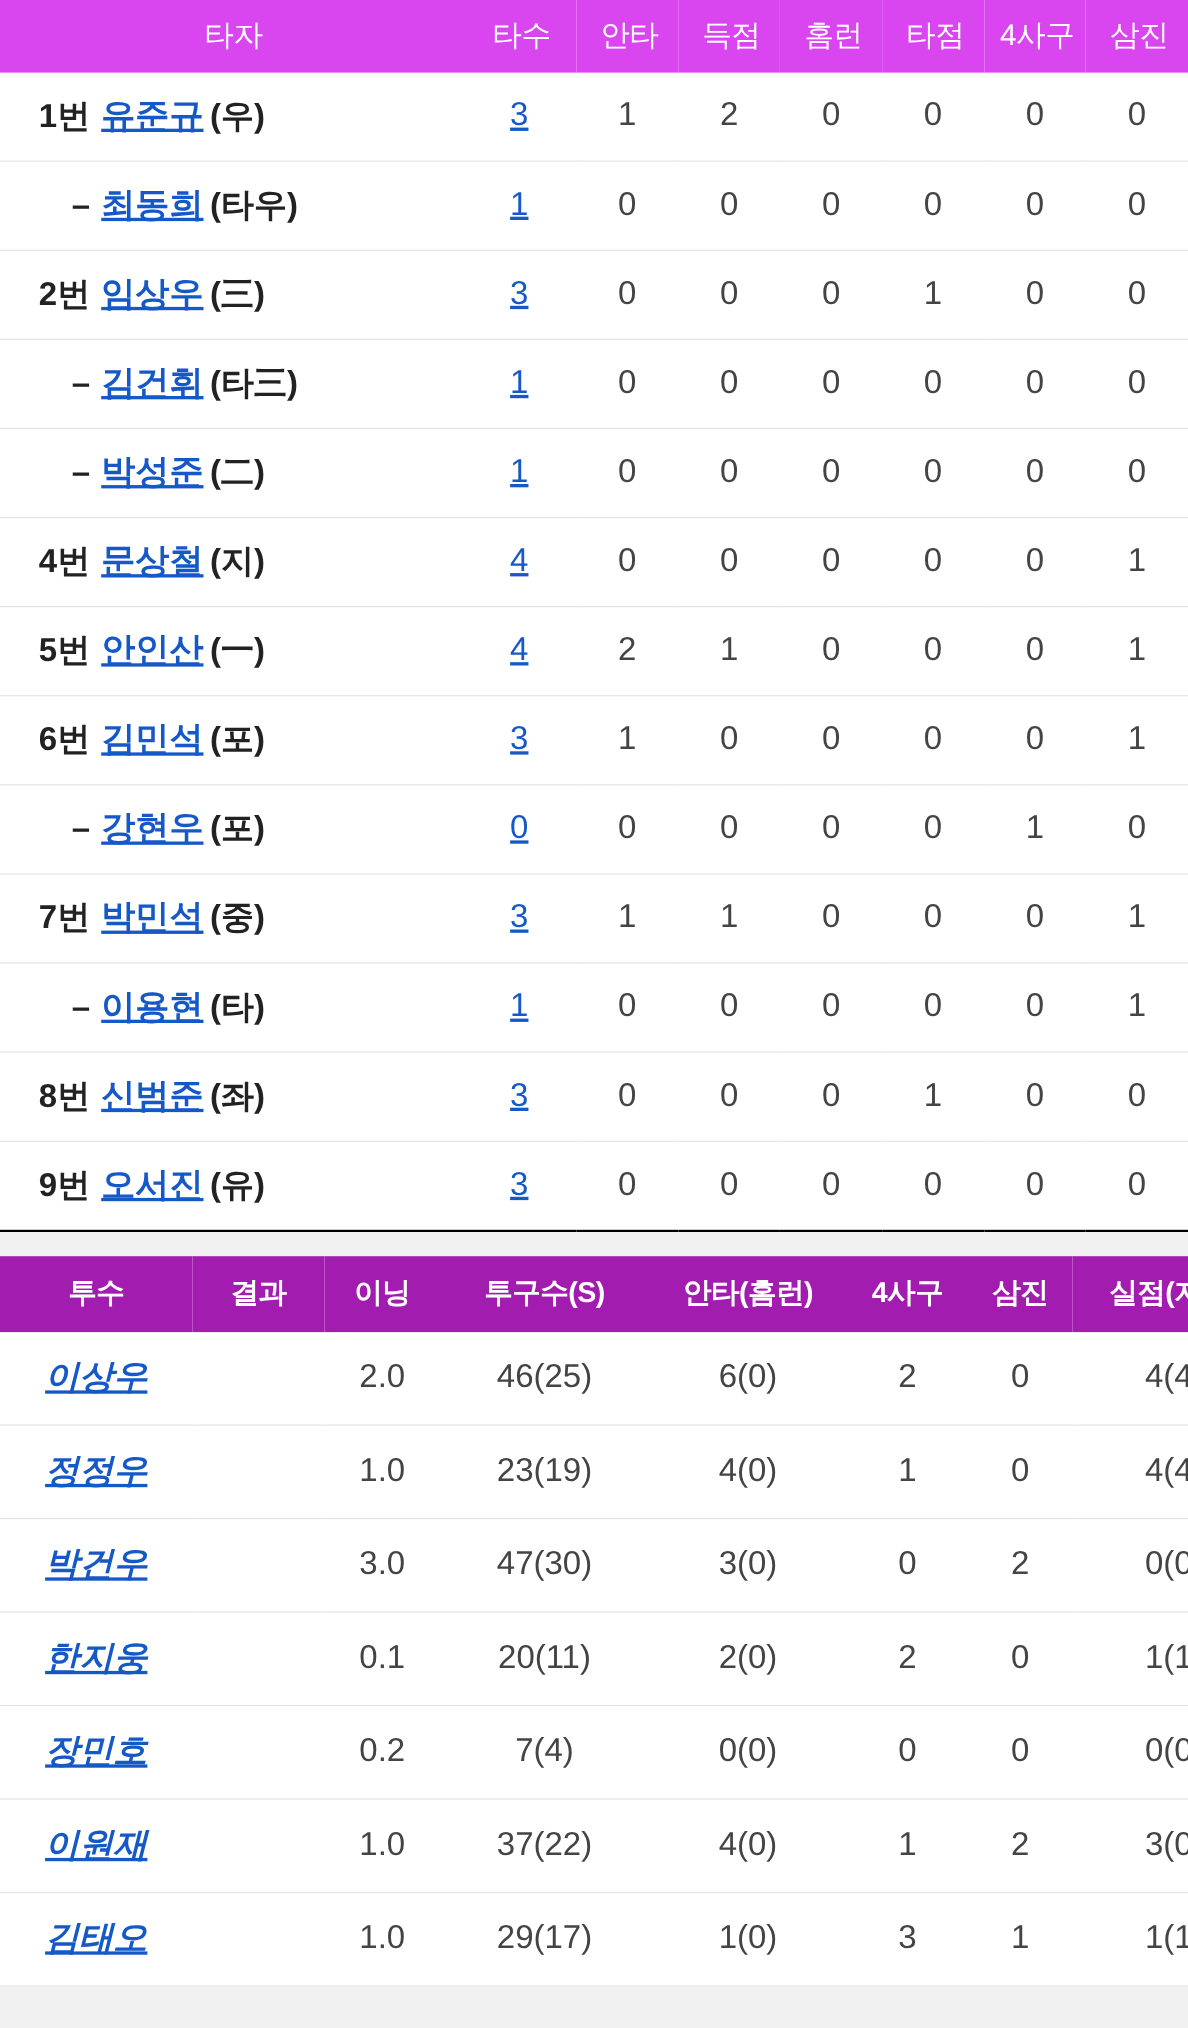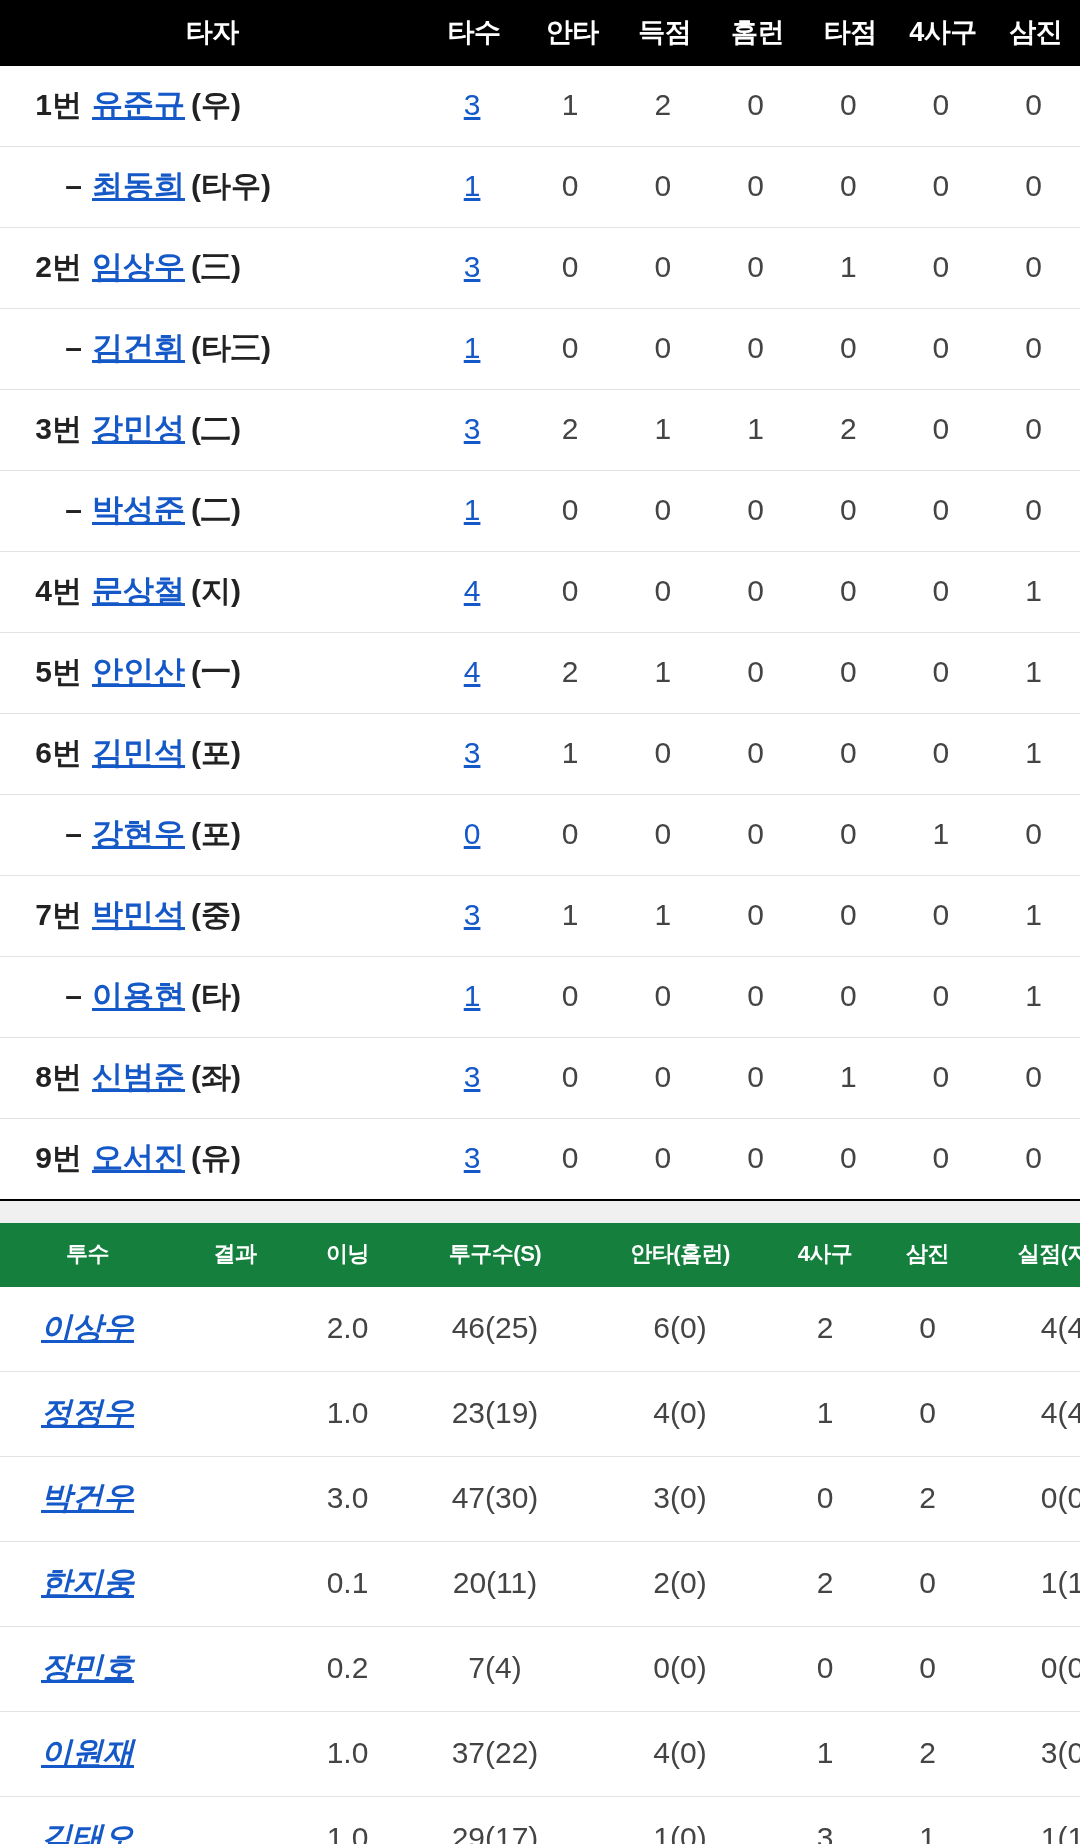--- a/index.html
+++ b/index.html
@@ -20,24 +20,24 @@
     padding: 0;
   }
 
   
   table {
     border-collapse: collapse;
     width: 1080px;
     table-layout: fixed;
   }
   .batter-table thead th {
-    background: #000000;
+    background: #d946ef;
     color: #ffffff;
     font-size: 27px;
-    font-weight: bold;
+    font-weight: normal;
     padding: 14px 0 16px 4px;
     text-align: center;
     letter-spacing: -0.5px;
   }
   .batter-table thead th.name-col {
     width: 390px;
     text-align: center;
   }
   .batter-table thead th.stat-col { width: 86px; }
   .batter-table thead th.first-stat { width: 96px; }
@@ -91,23 +91,23 @@
 
   
   .gap {
     height: 22px;
     background: #f0f0f0;
     width: 1080px;
   }
 
   
   .pitcher-table thead th {
-    background: #15803d;
+    background: #a21caf;
     color: #ffffff;
-    font-size: 22px;
+    font-size: 26px;
     font-weight: bold;
     padding: 16px 0 18px 0;
     text-align: center;
     letter-spacing: -0.5px;
   }
   .pitcher-table thead th.p-name { width: 175px; }
   .pitcher-table thead th.p-result { width: 120px; }
   .pitcher-table thead th.p-inning { width: 105px; }
   .pitcher-table thead th.p-pitch { width: 190px; }
   .pitcher-table thead th.p-hit { width: 180px; }
@@ -187,30 +187,20 @@
           <td class="name-cell"><span class="order-no sub">–</span><a class="player-link" href="#">김건휘</a><span class="pos">(타三)</span></td>
           <td><a class="ab-link" href="#">1</a></td>
           <td>0</td>
           <td>0</td>
           <td>0</td>
           <td>0</td>
           <td>0</td>
           <td>0</td>
         </tr>
         <tr>
-          <td class="name-cell"><span class="order-no">3번</span><a class="player-link" href="#">강민성</a><span class="pos">(二)</span></td>
-          <td><a class="ab-link" href="#">3</a></td>
-          <td>2</td>
-          <td>1</td>
-          <td>1</td>
-          <td>2</td>
-          <td>0</td>
-          <td>0</td>
-        </tr>
-        <tr>
           <td class="name-cell"><span class="order-no sub">–</span><a class="player-link" href="#">박성준</a><span class="pos">(二)</span></td>
           <td><a class="ab-link" href="#">1</a></td>
           <td>0</td>
           <td>0</td>
           <td>0</td>
           <td>0</td>
           <td>0</td>
           <td>0</td>
         </tr>
         <tr>

